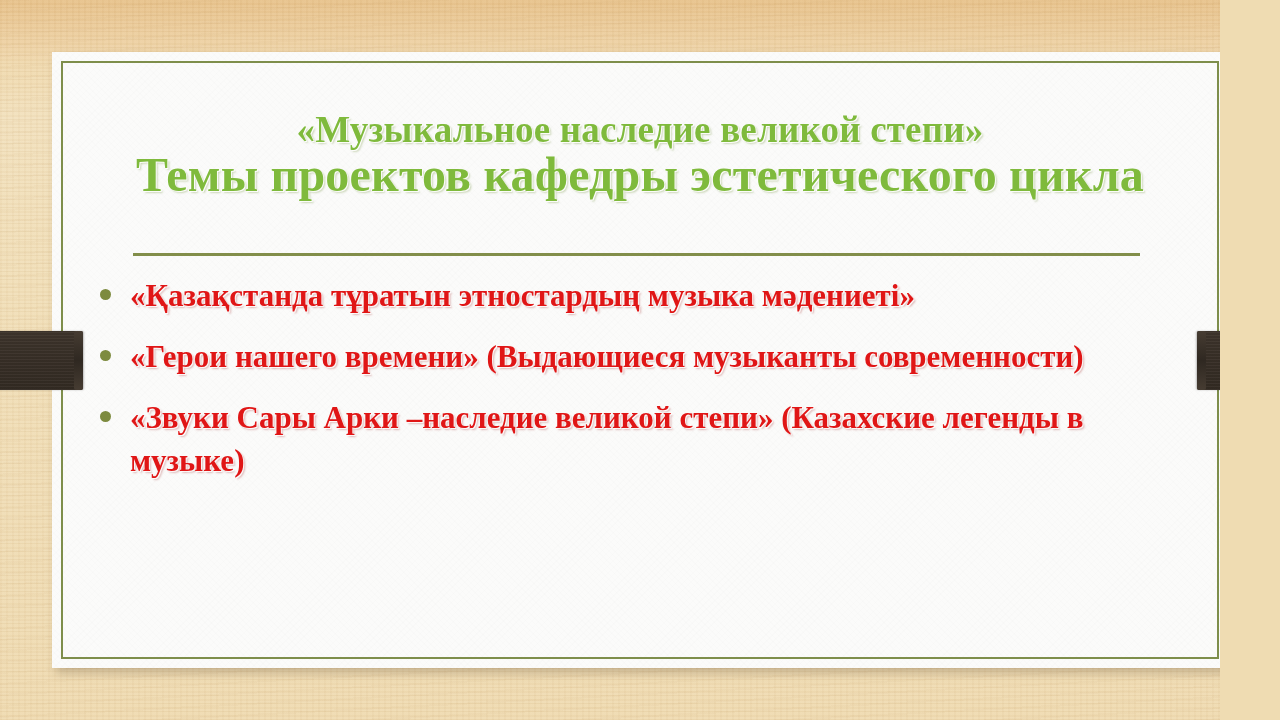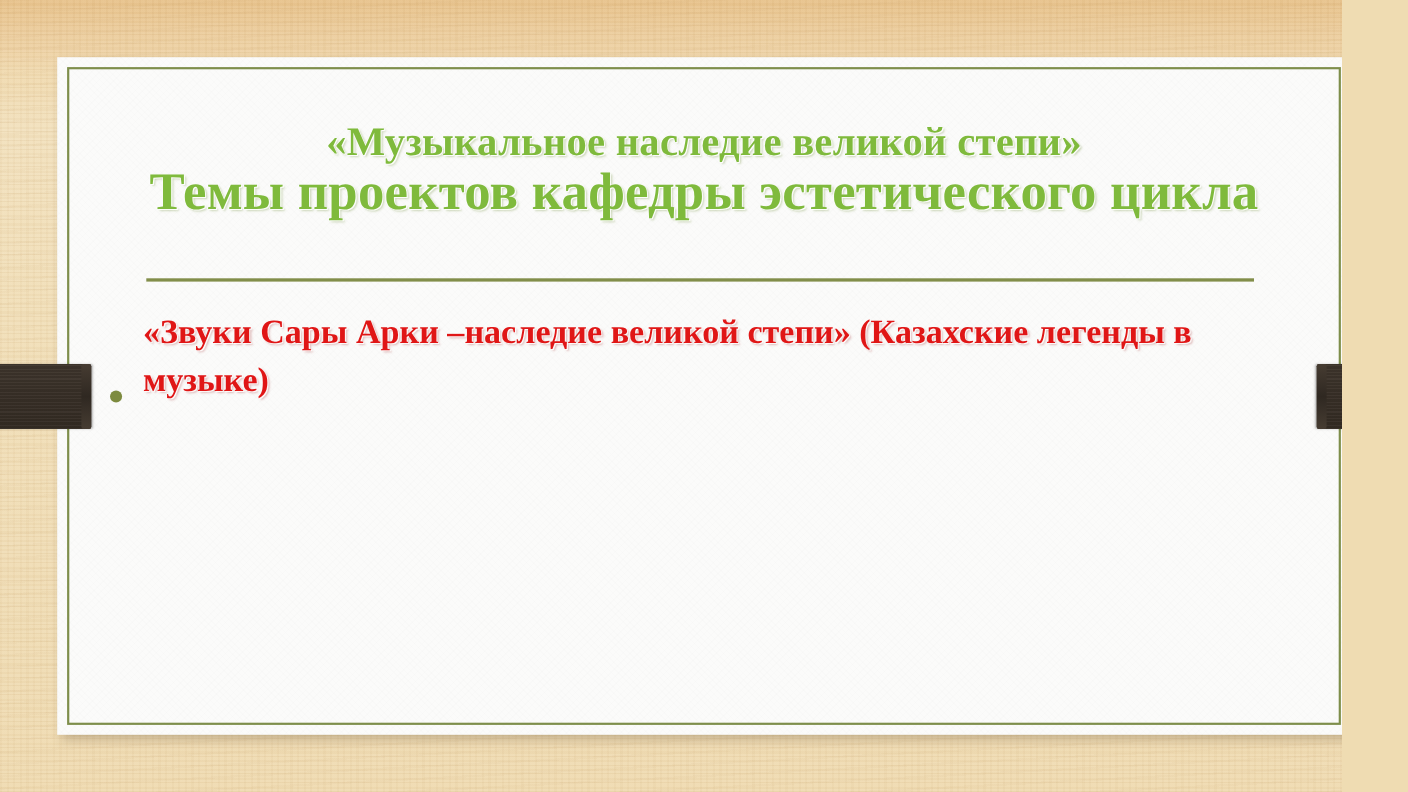--- a/index.html
+++ b/index.html
@@ -212,21 +212,21 @@
     top: 222px;
     width: 1090px;
   }
   .bullet-item {
     position: relative;
     display: flex;
     align-items: flex-start;
     margin-bottom: 18px;
   }
   .bullet-item:last-child { margin-bottom: 0; }
-  .bullet-item.spaced { margin-top: 6px; align-items: flex-end; }
+  .bullet-item.spaced { margin-top: 6px; }
 
   .bullet-dot {
     flex: 0 0 auto;
     width: 11px;
     height: 11px;
     border-radius: 50%;
     background: #7D8B3F;
     margin-top: 15px;
     margin-right: 19px;
   }
@@ -261,21 +261,29 @@
 
       <div class="title-block">
         <div class="title-line title-line-1">«Музыкальное наследие великой степи»</div>
         <div class="title-line title-line-2">Темы проектов кафедры эстетического цикла</div>
       </div>
 
       <div class="divider"></div>
 
       <div class="bullets">
 
-
+        <div class="bullet-item">
+          <span class="bullet-dot"></span>
+          <span class="bullet-text">«Қазақстанда тұратын этностардың музыка  мәдениеті»</span>
+        </div>
+
+        <div class="bullet-item">
+          <span class="bullet-dot"></span>
+          <span class="bullet-text">«Герои нашего времени» (Выдающиеся  музыканты современности)</span>
+        </div>
 
         <div class="bullet-item spaced">
           <span class="bullet-dot"></span>
           <span class="bullet-text">«Звуки Сары Арки –наследие великой степи» (Казахские легенды   в музыке)</span>
         </div>
 
       </div>
 
     </div>
   </div>

